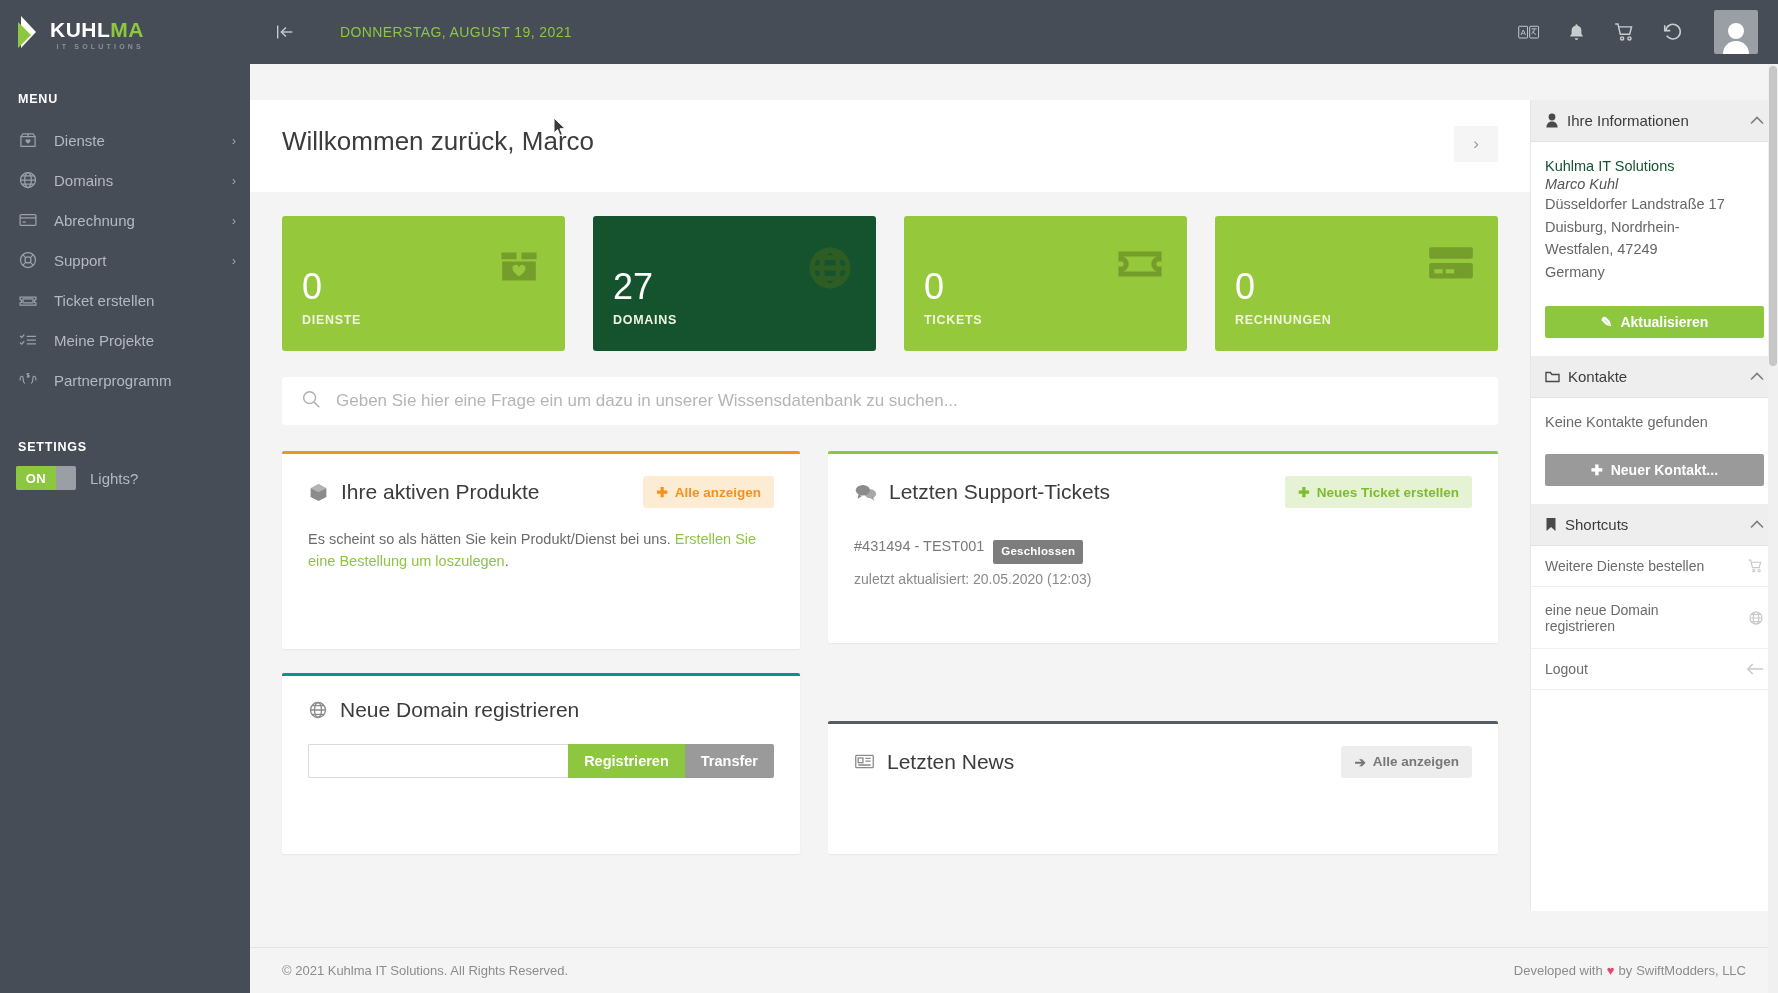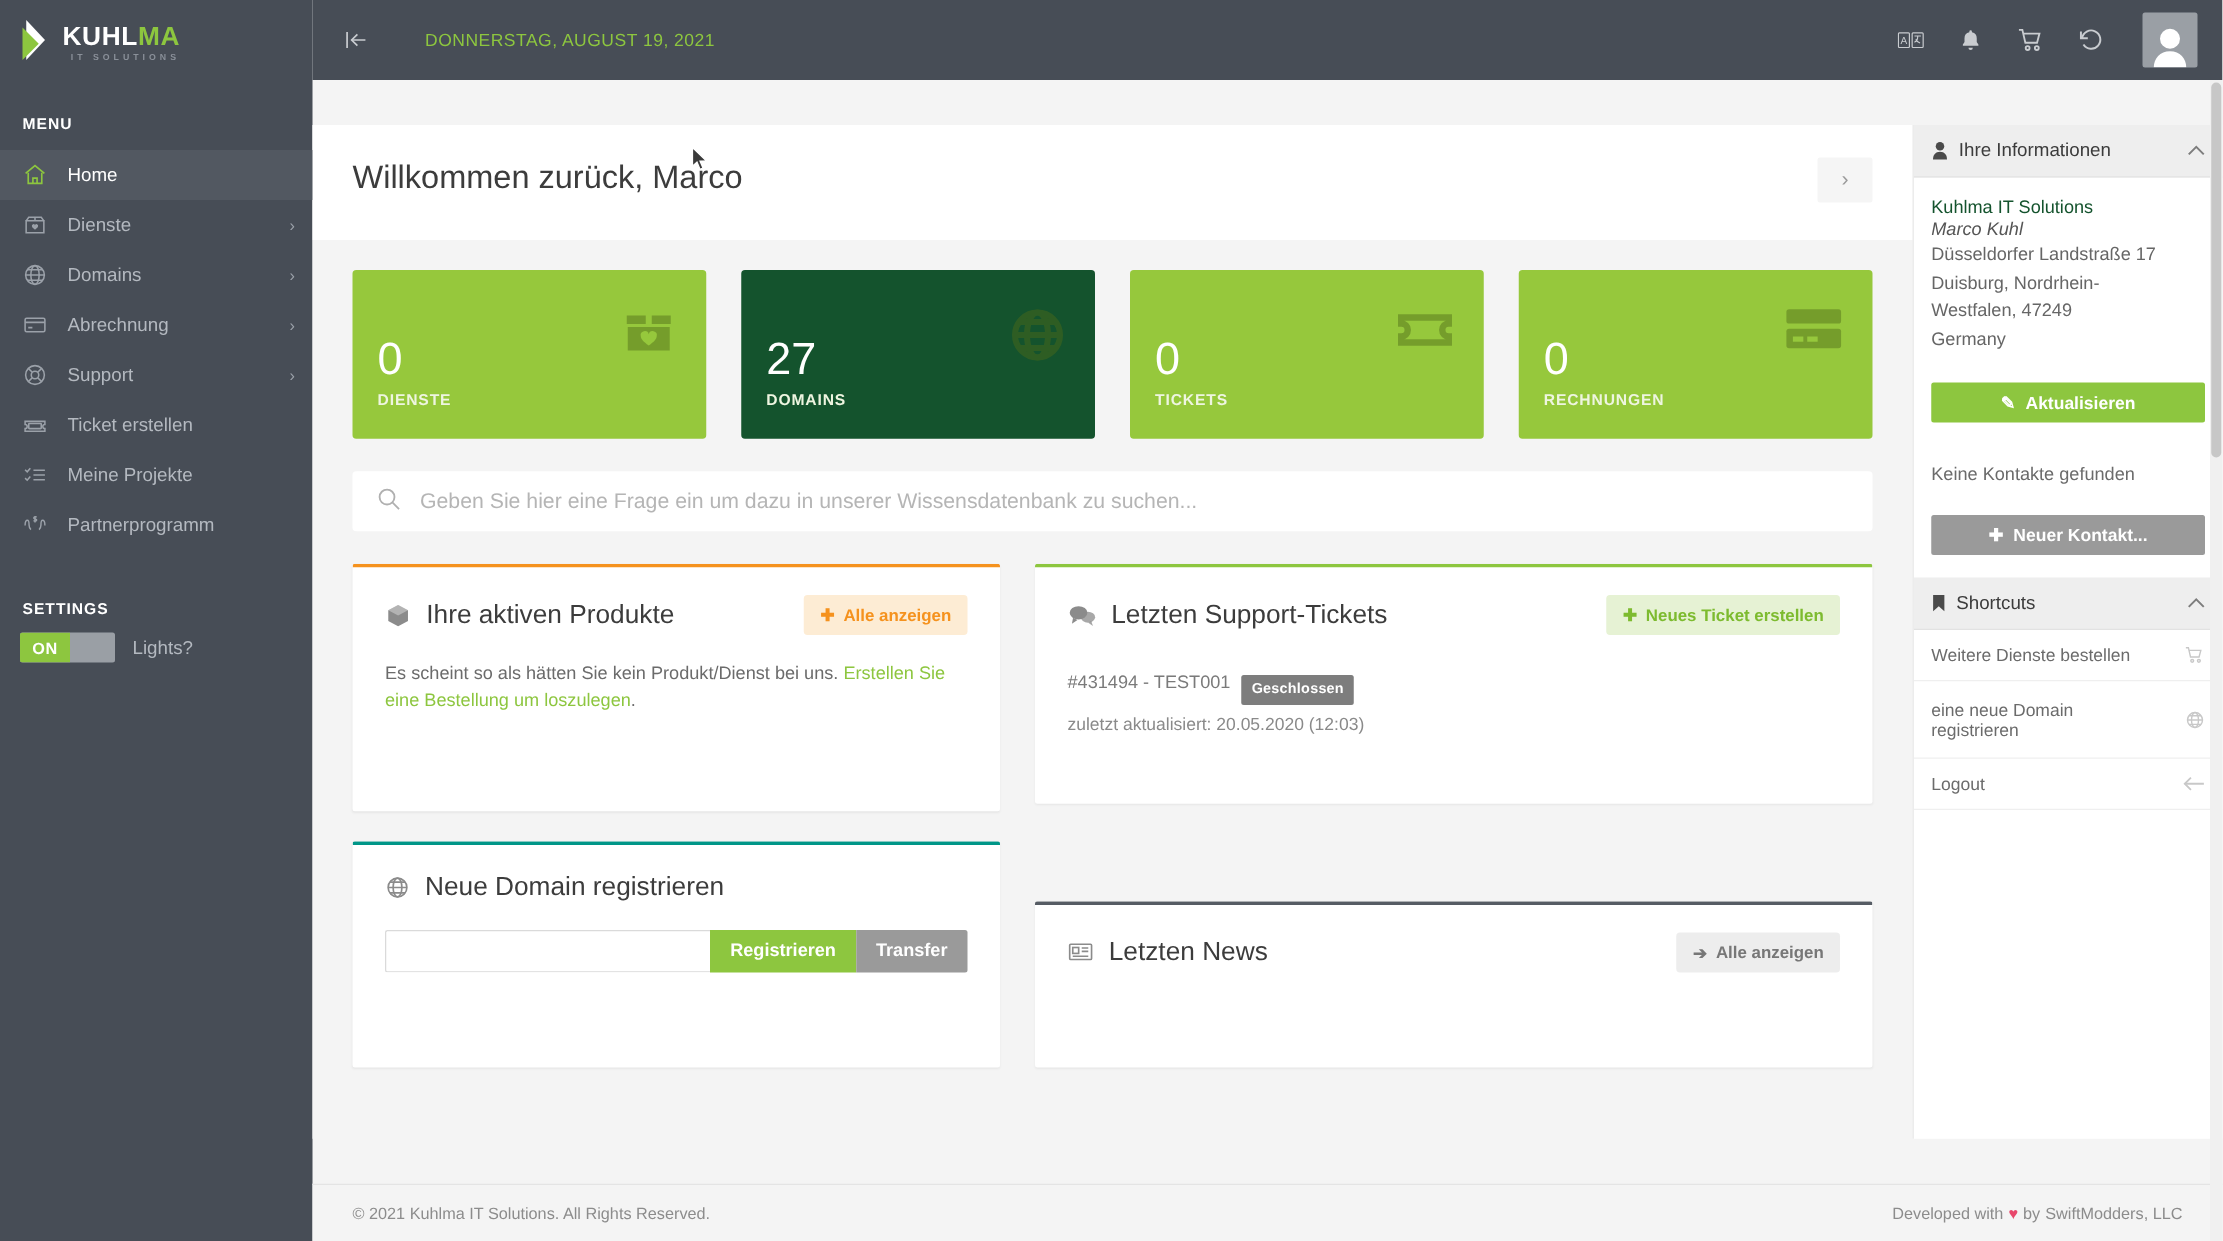--- a/index.html
+++ b/index.html
@@ -63,21 +63,21 @@
   }
   .nav-item.active .nav-ico { color: #8dc63f; }
   .nav-ico svg { display: block; }
   .nav-chevron { margin-left: auto; color: #9ba1a9; font-size: 13px; }
   .settings-label {
     font-size: 12.5px; font-weight: 700; letter-spacing: .8px;
     color: #ffffff; padding: 40px 0 12px 18px;
   }
   .toggle-row { display: flex; align-items: center; padding-left: 16px; }
   .toggle {
-    width: 76px; height: 24px; border-radius: 2px; background: #9a9fa5;
+    width: 60px; height: 24px; border-radius: 2px; background: #9a9fa5;
     display: flex; align-items: center; cursor: pointer; overflow: hidden;
   }
   .toggle-on {
     background: #8dc63f; color: #ffffff; width: 40px; height: 100%;
     display: flex; align-items: center; justify-content: center;
     font-size: 13px; font-weight: 600; letter-spacing: .5px;
   }
   .toggle-label { margin-left: 14px; font-size: 15px; color: #b4b9c0; }
 
   
@@ -274,30 +274,20 @@
           <div class="logo-main">
             <span class="kuhl">KUHL</span><span class="ma">MA</span>
           </div>
           <div class="logo-sub">IT SOLUTIONS</div>
         </div>
       </div>
     </div>
 
     <div class="menu-label">MENU</div>
 
-    <div class="nav-item active">
-      <span class="nav-ico">
-        <svg width="20" height="20" viewBox="0 0 24 24" fill="none" stroke="currentColor" stroke-width="1.6">
-            <path d="M3 10.5 12 3l9 7.5"></path>
-            <path d="M5.5 9.8V20h13V9.8"></path>
-            <path d="M10 20v-5h4v5"></path>
-          </svg>
-      </span>
-      <span>Home</span>
-    </div>
 
     <div class="nav-item">
       <span class="nav-ico">
         <svg width="20" height="20" viewBox="0 0 24 24" fill="none" stroke="currentColor" stroke-width="1.5">
             <path d="M3.5 8h17v11.5h-17z"></path>
             <path d="M3.5 8 6 4.5h12L20.5 8"></path>
             <path d="M12 4.5V8"></path>
             <path d="M12 16.5c-2-1.4-3-2.4-3-3.5a1.5 1.5 0 0 1 3-.6 1.5 1.5 0 0 1 3 .6c0 1.1-1 2.1-3 3.5z" fill="currentColor" stroke="none"></path>
           </svg>
       </span>
@@ -616,20 +606,33 @@
           <div class="r-addr">Düsseldorfer Landstraße 17</div>
           <div class="r-addr">Duisburg, Nordrhein-</div>
           <div class="r-addr">Westfalen, 47249</div>
           <div class="r-addr">Germany</div>
           <div class="r-btn green">
             <span>✎</span>
             <span>Aktualisieren</span>
           </div>
         </div>
 
+        <div class="r-head">
+          <span class="r-head-ico">
+            <svg width="15" height="13" viewBox="0 0 15 13" fill="none" stroke="currentColor" stroke-width="1.4">
+                <path d="M1 11.5v-9h4.4l1.5 2h7.1v7z"></path>
+              </svg>
+          </span>
+          <span class="r-head-title">Kontakte</span>
+          <span class="r-chevron">
+            <svg width="14" height="9" viewBox="0 0 14 9" fill="none" stroke="currentColor" stroke-width="1.6">
+                <path d="M1 7.5 7 1.5l6 6"></path>
+              </svg>
+          </span>
+        </div>
         <div class="r-body">
           <div class="r-empty">Keine Kontakte gefunden</div>
           <div class="r-btn grey">
             <span>✚</span>
             <span>Neuer Kontakt...</span>
           </div>
         </div>
 
         <div class="r-head">
           <span class="r-head-ico">

